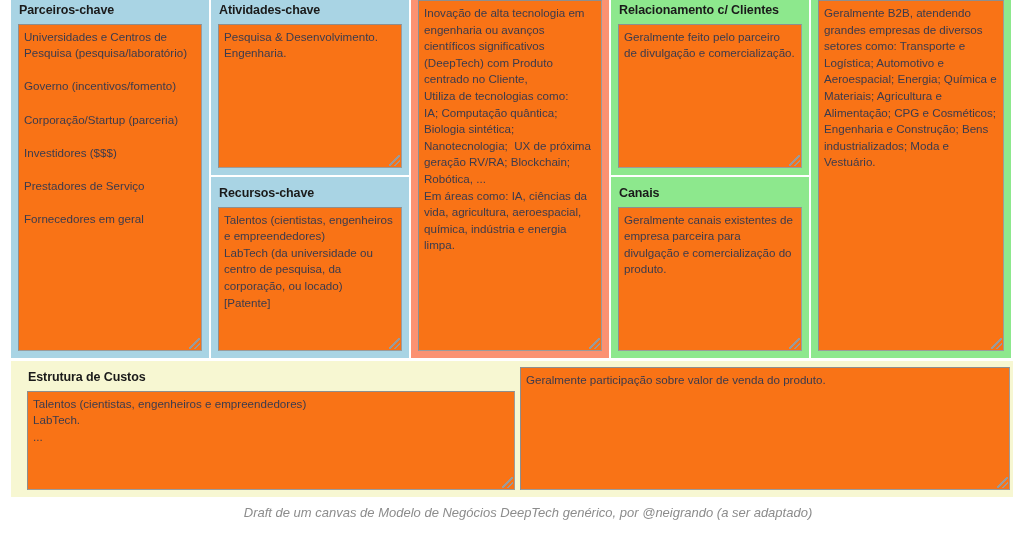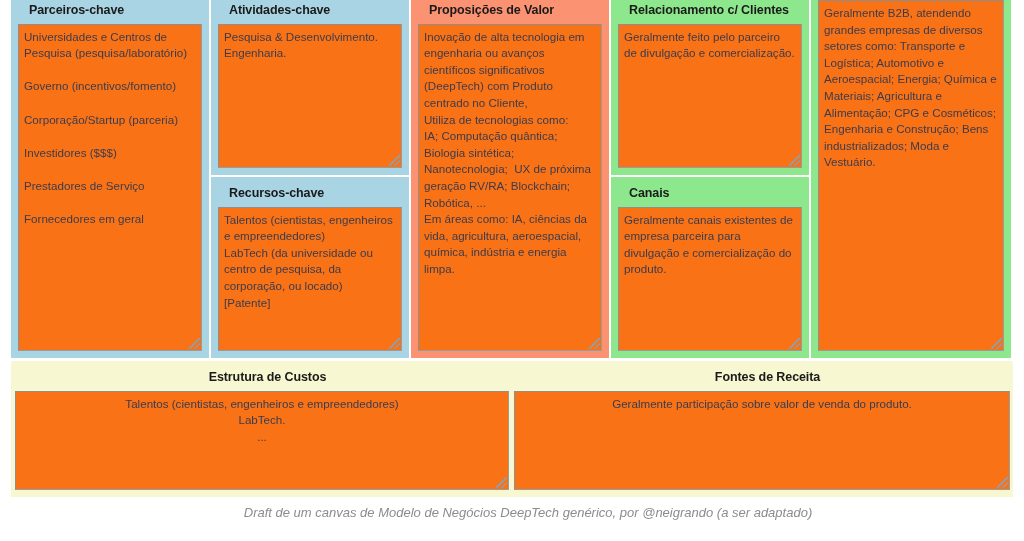--- a/index.html
+++ b/index.html
@@ -55,21 +55,21 @@
 
   .bg-blue   { background: #a9d4e4; }
   .bg-orange { background: #fb9272; }
   .bg-green  { background: #8de88d; }
 
   .block-title {
     font-size: 12.5px;
     font-weight: bold;
     color: #1a1a1a;
     line-height: 1.25;
-    margin: 3px 0 5px 11px;
+    margin: 3px 0 5px 1px;
     letter-spacing: -0.1px;
     white-space: nowrap;
   }
 
   .note {
     box-sizing: border-box;
     flex: 1 1 auto;
     min-height: 0;
     background: #f97316;
     border: 1px solid #9b9b9b;
@@ -104,22 +104,21 @@
   .bmc-bottom {
     position: absolute;
     left: 11px;
     top: 361px;
     width: 1002px;
     height: 136px;
     background: #f7f7d2;
     display: flex;
     gap: 0px;
     box-sizing: border-box;
-    padding: 6px 0 7px 0;
-    text-align: center;
+    padding: 6px 0 7px 12px;
   }
   .bottom-block {
     box-sizing: border-box;
     display: flex;
     flex-direction: column;
     padding: 0 3px;
   }
   .bottom-costs   { width: 501px; padding-left: 4px; }
   .bottom-revenue { width: 501px; padding-left: 2px; }
 
@@ -188,21 +187,20 @@
       <div class="block half bg-blue">
         <div class="block-title">Recursos-chave</div>
         <div class="note">Talentos (cientistas, engenheiros e empreendedores)
 LabTech (da universidade ou centro de pesquisa, da corporação, ou locado)
 [Patente]</div>
       </div>
     </div>
 
     <div class="col col-value">
       <div class="block bg-orange">
-        <div class="block-title">Proposições de Valor</div>
         <div class="note">Inovação de alta tecnologia em engenharia ou avanços científicos significativos (DeepTech) com Produto centrado no Cliente,
 Utiliza de tecnologias como:
 IA; Computação quântica; Biologia sintética; Nanotecnologia;  UX de próxima geração RV/RA; Blockchain; Robótica, ...
 Em áreas como: IA, ciências da vida, agricultura, aeroespacial, química, indústria e energia limpa.</div>
       </div>
     </div>
 
     <div class="col col-relations">
       <div class="block half bg-green">
         <div class="block-title">Relacionamento c/ Clientes</div>
@@ -225,21 +223,20 @@
   <div class="bmc-bottom">
 
     <div class="bottom-block bottom-costs">
       <div class="block-title">Estrutura de Custos</div>
       <div class="note">Talentos (cientistas, engenheiros e empreendedores)
 LabTech.
 ...</div>
     </div>
 
     <div class="bottom-block bottom-revenue">
-      <div class="block-title">Fontes de Receita</div>
       <div class="note">Geralmente participação sobre valor de venda do produto.</div>
     </div>
 
   </div>
 
   <div class="caption">Draft de um canvas de Modelo de Negócios DeepTech genérico, por @neigrando (a ser adaptado)</div>
 
 </div>
 
 </body></html>

